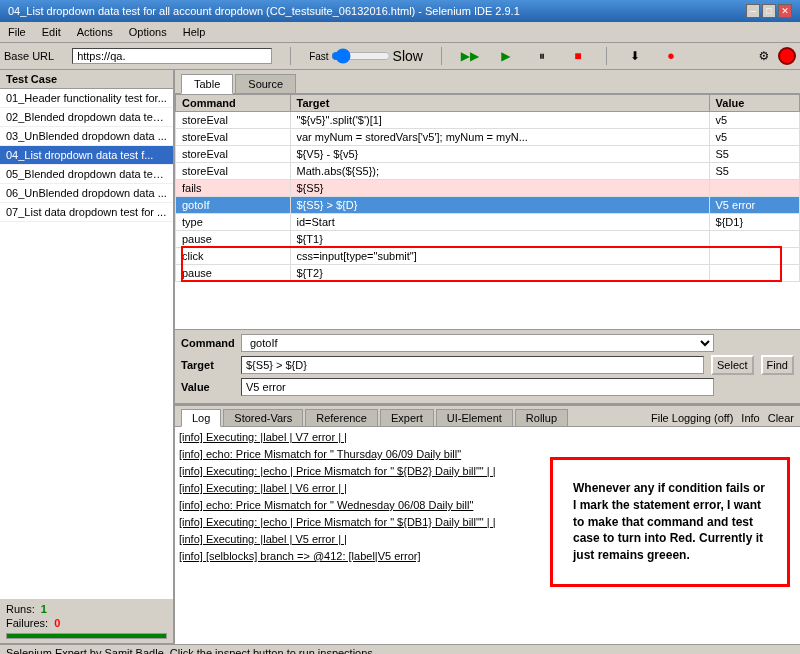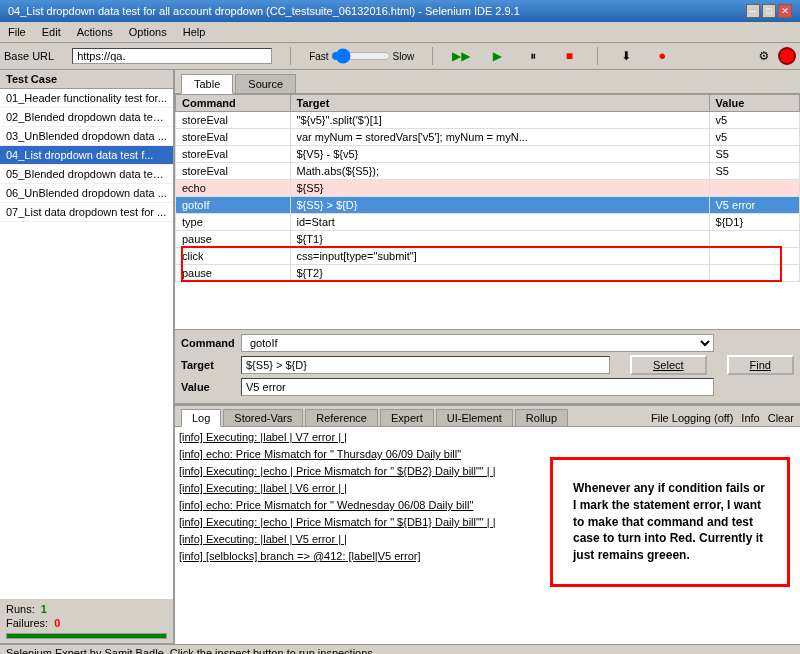--- a/index.html
+++ b/index.html
@@ -180,27 +180,26 @@
       font-size: 11px;
     }
     .select-field {
       flex: 1;
       border: 1px solid #999;
       background: white;
       padding: 1px 4px;
       font-size: 11px;
     }
     .input-btn {
-      padding: 2px 21px;
+      padding: 2px 4px;
       background: #d4d0c8;
       border: 2px outset #fff;
       font-size: 11px;
       cursor: pointer;
-      margin-left: 20px;
-      text-decoration: underline;
+      margin-left: 7px;
     }
     
     
     .stats-bar {
       background: #d4d0c8;
       padding: 2px 6px;
       display: flex;
       gap: 16px;
       border-bottom: 1px solid #999;
       font-size: 11px;
@@ -315,21 +314,21 @@
   <span class="menu-item">Help</span>
 </div>
 
 <div class="toolbar">
   <span class="toolbar-label">Base URL</span>
   <input class="toolbar-input" type="text" value="https://qa." style="">
   <div class="separator"></div>
   <div class="speed-group">
     <span style="font-size:10px;">Fast</span>
     <input type="range" min="0" max="100" value="10" style="width: 60px; height: 12px;">
-    <span style="font-size:10px;">Slow</span>
+    <span style="font-size:14px;">Slow</span>
   </div>
   <div class="separator"></div>
 
   <div class="icon-btn" title="Play entire test suite" style="color:#080;">▶▶</div>
   <div class="icon-btn" title="Play current test" style="color:#080;">▶</div>
   <div class="icon-btn" title="Pause">⏸</div>
   <div class="icon-btn" title="Stop" style="color:red;">■</div>
   <div class="separator"></div>
   <div class="icon-btn" title="Step">⬇</div>
   <div class="icon-btn" title="Record" style="color:red;">⏺</div>
@@ -401,21 +400,21 @@
                 <td>storeEval</td>
                 <td>${V5} - ${v5}</td>
                 <td>S5</td>
               </tr>
               <tr>
                 <td>storeEval</td>
                 <td>Math.abs(${S5});</td>
                 <td>S5</td>
               </tr>
               <tr style="background: rgb(255, 221, 221);">
-                <td>echo</td>
+                <td>fails</td>
                 <td>${S5}</td>
                 <td></td>
               </tr>
               <tr style="background: rgb(74, 144, 217); color: white;">
                 <td>gotoIf</td>
                 <td>${S5} &gt; ${D}</td>
                 <td>V5 error</td>
               </tr>
               <tr>
                 <td>type</td>

